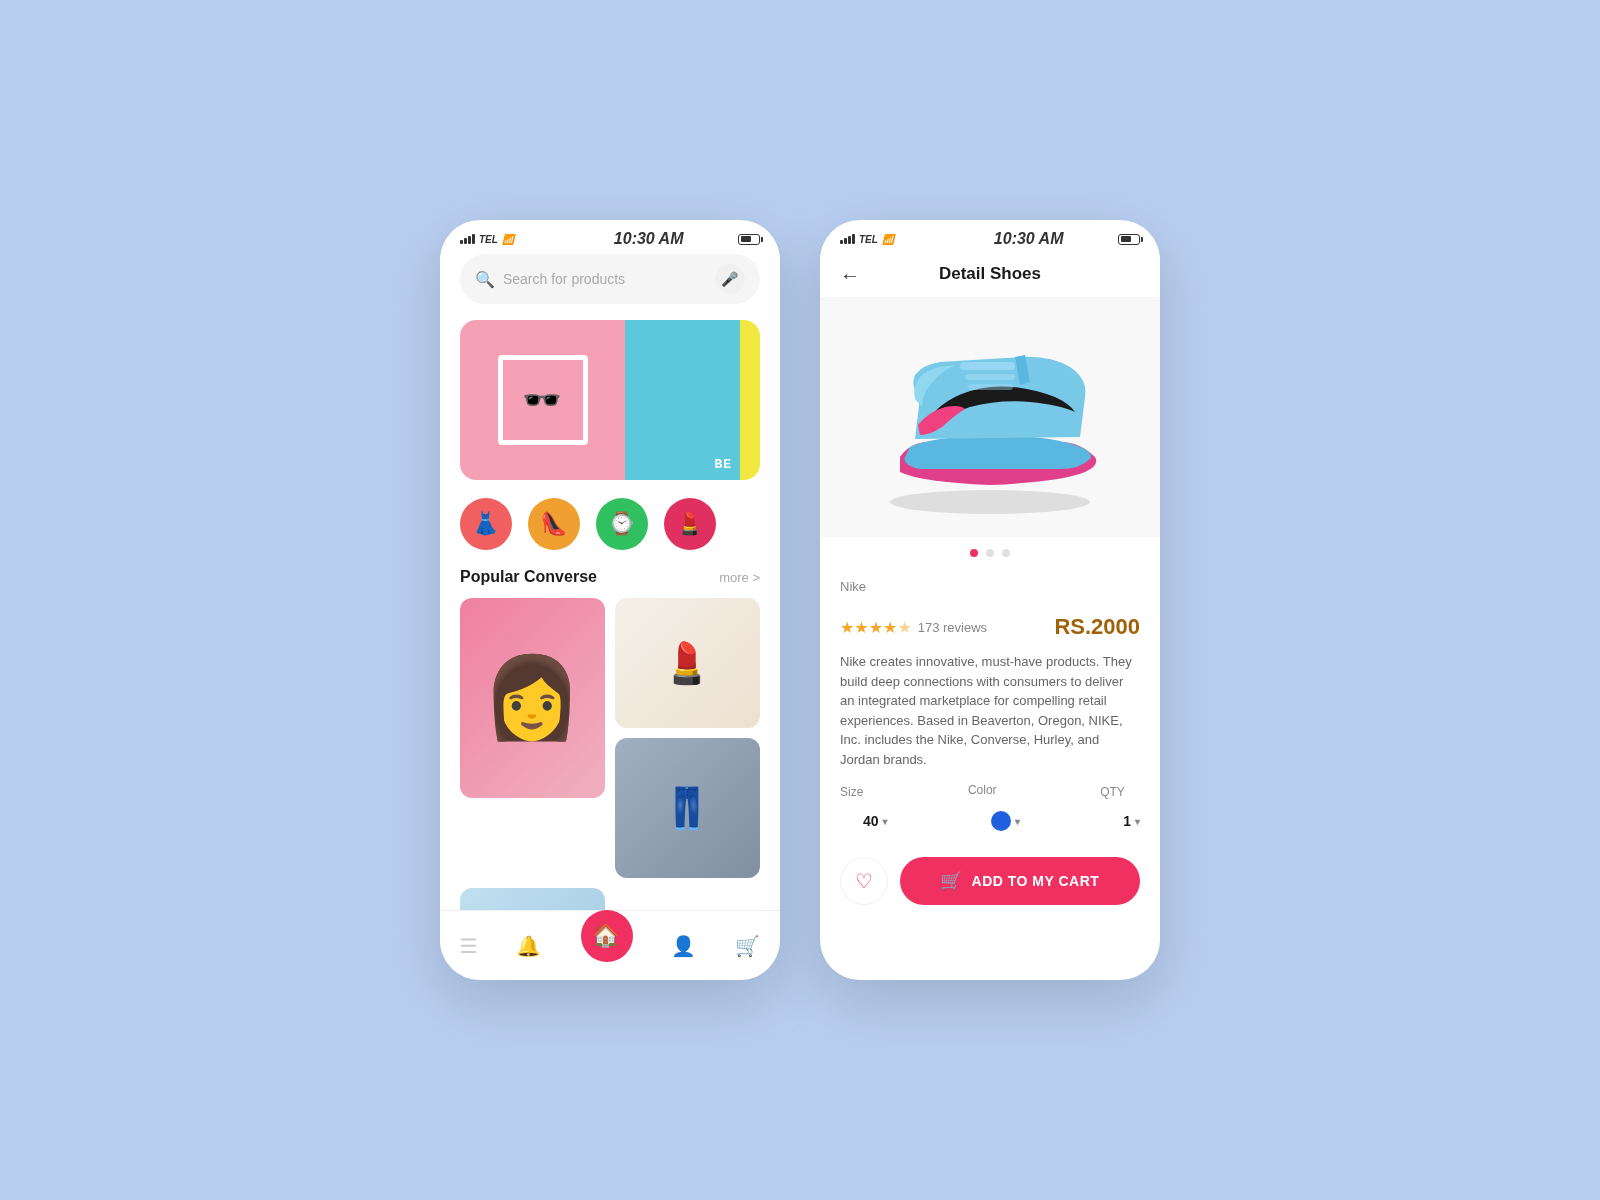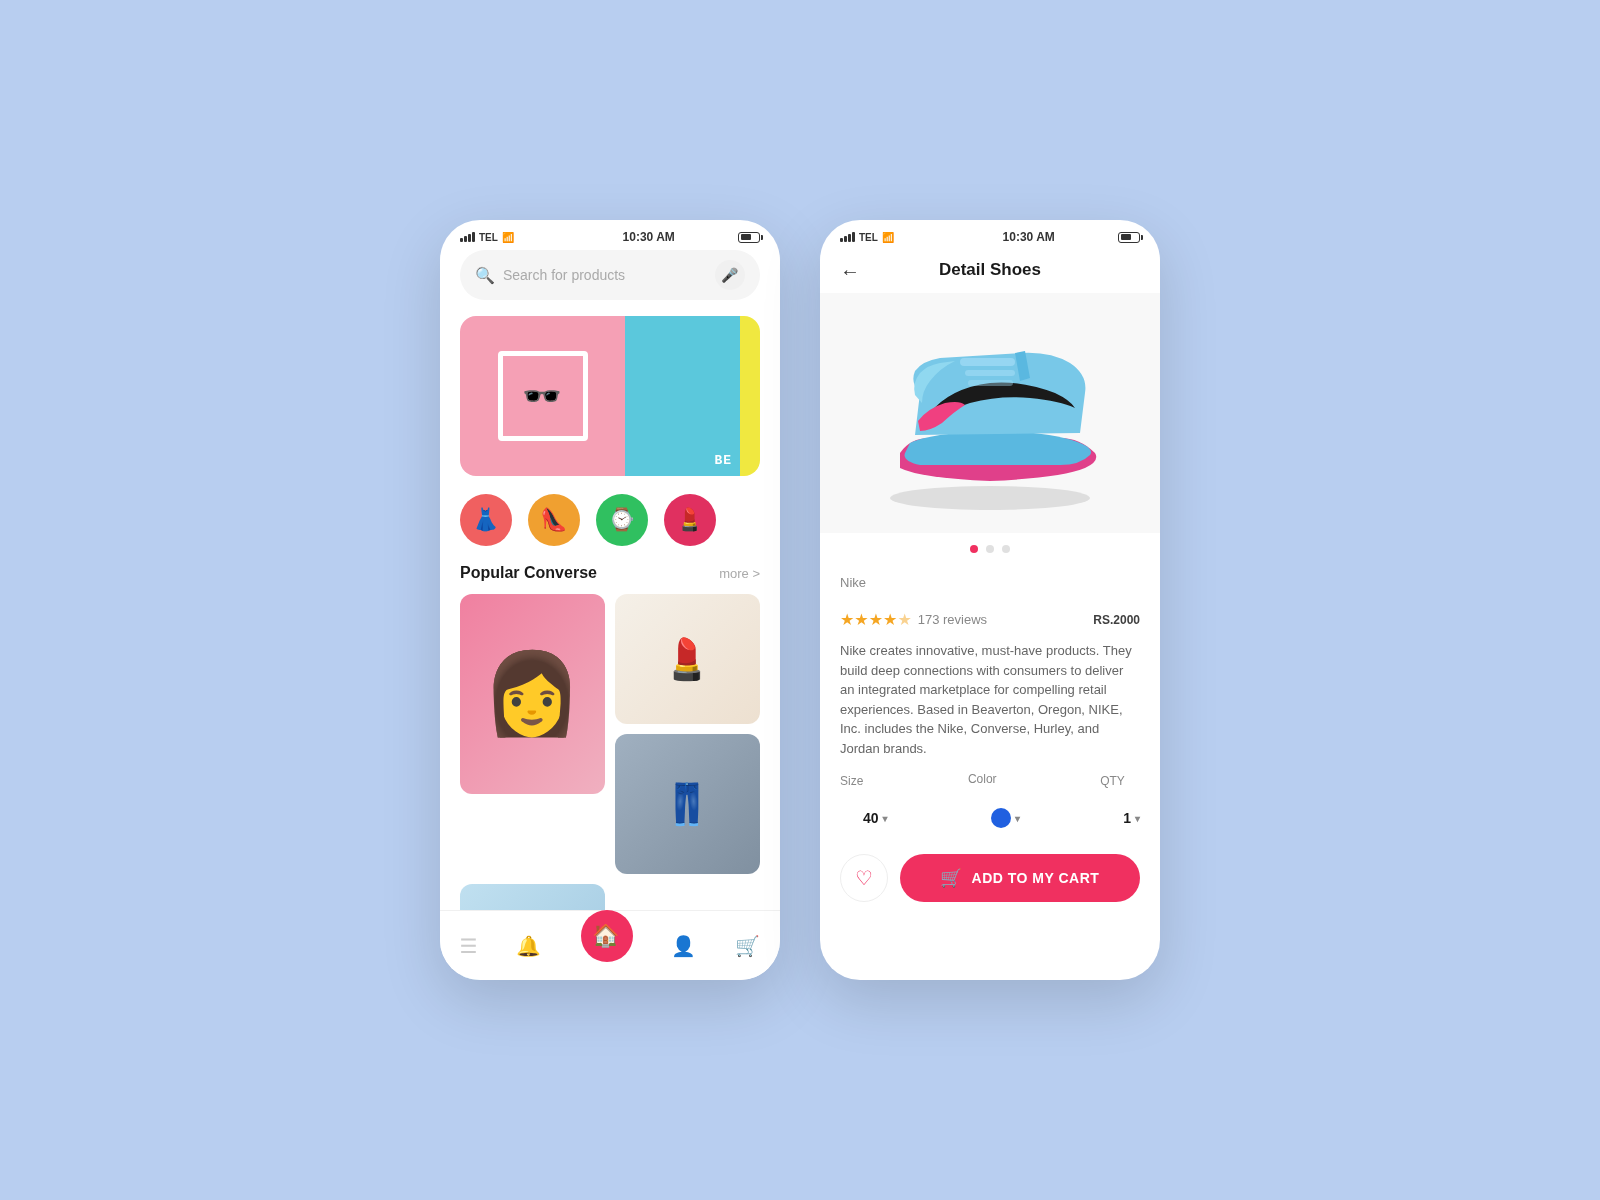--- a/index.html
+++ b/index.html
@@ -36,23 +36,24 @@
     }
 
     
     .status-bar {
       display: flex;
       justify-content: space-between;
       padding: 10px 20px 6px;
       font-size: 11px;
       font-weight: 600;
       color: #333;
+      font-style: italic;
     }
     .status-left { display: flex; align-items: center; gap: 4px; font-size: 10px; }
-    .status-center { font-size: 12px; font-weight: 600; margin-left: 45px; }
+    .status-center { font-size: 16px; font-weight: 600; margin-left: 45px; }
     .status-right { display: flex; align-items: center; gap: 4px; }
     .signal-bars { display: flex; align-items: flex-end; gap: 1px; }
     .signal-bar { width: 3px; background: #333; border-radius: 1px; }
     .bar1 { height: 4px; }
     .bar2 { height: 6px; }
     .bar3 { height: 8px; }
     .bar4 { height: 10px; }
     .wifi-icon { font-size: 10px; }
     .battery {
       width: 22px; height: 11px;
@@ -285,21 +286,21 @@
       margin-bottom: 10px;
     }
     .rating-row {
       display: flex;
       align-items: center;
       justify-content: space-between;
       margin-bottom: 12px;
     }
     .stars { color: #f5a623; font-size: 16px; }
     .reviews { color: #888; font-size: 13px; margin-left: 6px; }
-    .price { font-size: 12px; font-weight: 700; color: #404040; }
+    .price { font-size: 22px; font-weight: 700; color: #a16207; }
 
     .description {
       font-size: 13px;
       color: #666;
       line-height: 1.5;
       margin-bottom: 14px;
     }
 
     .materials-row {
       display: flex;
@@ -311,21 +312,21 @@
     }
     .materials-label { font-size: 15px; font-weight: 600; color: #1a1a1a; }
     .plus-icon { font-size: 20px; color: #aaa; }
 
     .options-row {
       display: flex;
       justify-content: space-between;
       align-items: center;
       margin-bottom: 16px;
     }
-    .option-group { display: flex; flex-direction: column; gap: 22px; }
+    .option-group { display: flex; flex-direction: column; gap: 14px; }
     .option-label { font-size: 12px; color: #888; }
     .option-select {
       display: flex;
       align-items: center;
       gap: 4px;
       font-size: 14px;
       font-weight: 600;
       color: #1a1a1a;
       margin-left: 23px;
     }

